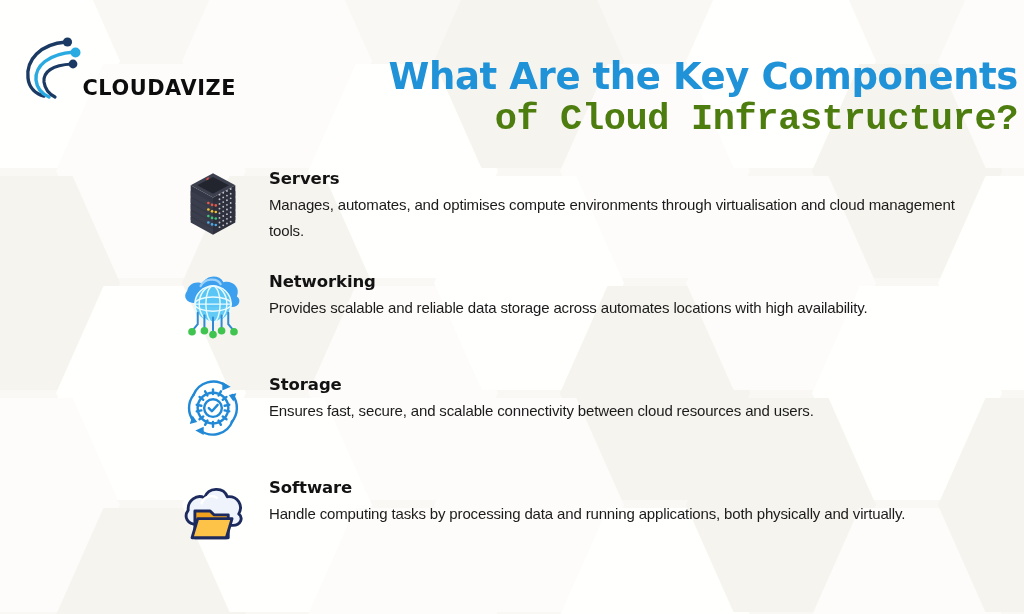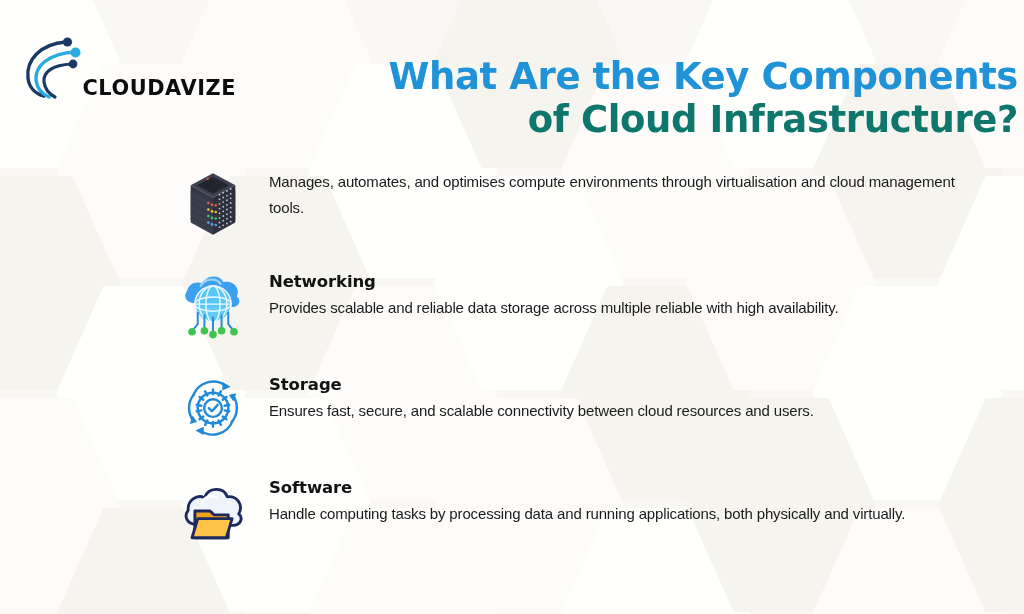--- a/index.html
+++ b/index.html
@@ -56,21 +56,21 @@
   }
   .title-line {
     font-family:"DejaVu Sans", sans-serif;
     font-weight:700;
     font-size:37px;
     line-height:43px;
     letter-spacing:-0.4px;
     white-space:nowrap;
   }
   .title-line.l1 { color:#2092d8; }
-  .title-line.l2 { color:#0f766e; }
+  .title-line.l2 { color:#4d7c0f;font-family:Liberation Mono, monospace; }
 
   
   .items { position:absolute; left:0; top:158px; width:1024px; z-index:5; }
   .item {
     position:relative;
     display:flex;
     align-items:flex-start;
     min-height:103px;
     padding-left:170px;
   }
@@ -231,20 +231,21 @@
                 <circle cx="62" cy="58" r="1"></circle>
               <circle cx="50" cy="69" r="1"></circle>
                 <circle cx="54" cy="67" r="1"></circle>
                 <circle cx="58" cy="65" r="1"></circle>
                 <circle cx="62" cy="63" r="1"></circle>
             </g>
           </g>
         </svg>
       </span>
       <div class="item-body">
+        <div class="item-title">Servers</div>
         <div class="item-desc">Manages, automates, and optimises compute environments through virtualisation and cloud management tools.</div>
       </div>
     </div>
 
     <div class="item">
       <span class="item-icon">
         <svg viewBox="0 0 86 86" width="82" height="82" aria-hidden="true">
           <path d="M24 40 C15 40, 11 33, 16 27 C17 20, 26 16, 32 20 C35 11, 49 9, 54 18 C64 16, 72 24, 68 33 C73 36, 71 44, 63 44 L24 44 Z" fill="#3da0ee"></path>
           <path d="M30 22 C34 14, 47 13, 51 20" fill="none" stroke="#9fd2fb" stroke-width="2.4" stroke-linecap="round"></path>
           <circle cx="43" cy="41" r="19" fill="#5bc8f5" opacity="0.95"></circle>
@@ -266,21 +267,21 @@
             <circle cx="21" cy="70" r="4"></circle>
             <circle cx="34" cy="69" r="4"></circle>
             <circle cx="43" cy="73" r="4"></circle>
             <circle cx="52" cy="69" r="4"></circle>
             <circle cx="65" cy="70" r="4"></circle>
           </g>
         </svg>
       </span>
       <div class="item-body">
         <div class="item-title">Networking</div>
-        <div class="item-desc">Provides scalable and reliable data storage across multiple reliable with high availability.</div>
+        <div class="item-desc">Provides scalable and reliable data storage across automates locations with high availability.</div>
       </div>
     </div>
 
     <div class="item">
       <span class="item-icon">
         <svg viewBox="0 0 86 86" width="80" height="80" aria-hidden="true">
           <g fill="none" stroke="#2189d6" stroke-width="2.6" stroke-linecap="round" stroke-linejoin="round">
             <path d="M43 62 L43 57"></path>
             <path d="M51.5 60 L49 55.5"></path>
             <path d="M57.5 54 L53.5 51"></path>

